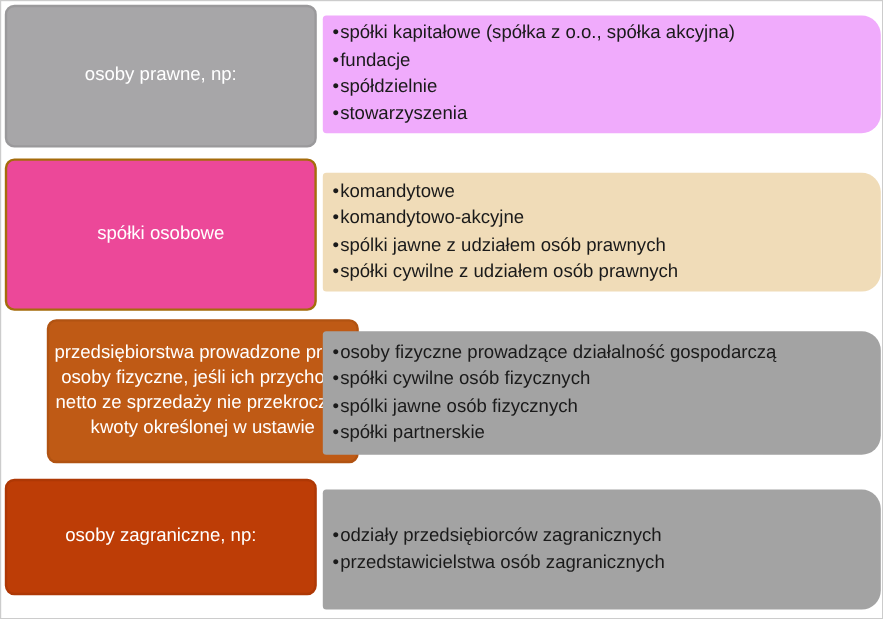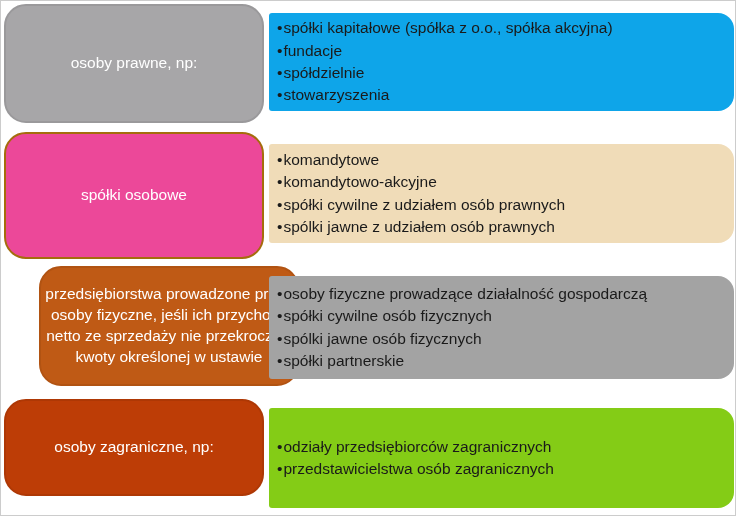--- a/index.html
+++ b/index.html
@@ -4,21 +4,21 @@
 <style>
   html,body{margin:0;padding:0;background:#ffffff;}
   body{font-family:"Liberation Sans","DejaVu Sans",sans-serif;}
   .stage{
     position:relative;width:736px;height:516px;background:#ffffff;
     border:1px solid #cccccc;box-sizing:border-box;overflow:hidden;
   }
   
   .label-box{
     position:absolute;left:3px;width:260px;box-sizing:border-box;
-    border-radius:22px;border:2px solid transparent;
+    border-radius:8px;border:2px solid transparent;
     display:flex;flex-direction:column;justify-content:center;align-items:center;
     text-align:center;padding:6px 4px;
     font-size:15.5px;line-height:1.34;
   }
   .sublabel{margin-top:7px;}
   .sublabel:empty{display:none;margin:0;}
   
   .list-box{
     position:absolute;left:268px;width:465px;box-sizing:border-box;
     border-radius:3px 16px 16px 3px;
@@ -43,57 +43,57 @@
 </head>
 <body>
 
 <div class="stage">
 
   <section class="row r0">
     <div class="label-box" style="background-color: rgb(167, 166, 168); border-color: rgb(154, 153, 155); color: rgb(255, 255, 255);">
       <div class="label">osoby prawne, np:</div>
 
     </div>
-    <ul class="list-box" style="background-color: #0ea5e9;">
+    <ul class="list-box" style="background-color: #f0abfc;">
         <li style="color: rgb(26, 26, 26);"><span class="bullet">•</span><span>spółki kapitałowe (spółka z o.o., spółka akcyjna)</span></li>
         <li style="color: rgb(26, 26, 26);"><span class="bullet">•</span><span>fundacje</span></li>
         <li style="color: rgb(26, 26, 26);"><span class="bullet">•</span><span>spółdzielnie</span></li>
         <li style="color: rgb(26, 26, 26);"><span class="bullet">•</span><span>stowarzyszenia</span></li>
       </ul>
   </section>
 
   <section class="row r1">
     <div class="label-box" style="background-color: #ec4899; border-color: rgb(165, 108, 12); color: rgb(255, 255, 255); text-align: center;">
       <div class="label">spółki osobowe</div>
 
     </div>
     <ul class="list-box" style="background-color: rgb(240, 220, 184);">
         <li style="color: rgb(26, 26, 26);"><span class="bullet">•</span><span>komandytowe</span></li>
         <li style="color: rgb(26, 26, 26);"><span class="bullet">•</span><span>komandytowo-akcyjne</span></li>
+        <li style="color: rgb(26, 26, 26);"><span class="bullet">•</span><span>spólki jawne z udziałem osób prawnych</span></li>
         <li style="color: rgb(26, 26, 26);"><span class="bullet">•</span><span>spółki cywilne z udziałem osób prawnych</span></li>
-        <li style="color: rgb(26, 26, 26);"><span class="bullet">•</span><span>spólki jawne z udziałem osób prawnych</span></li>
       </ul>
   </section>
 
   <section class="row r2">
     <div class="label-box" style="background-color: rgb(191, 90, 21); border-color: rgb(177, 83, 18); color: rgb(255, 255, 255); margin-left: 35px;">
       <div class="label">przedsiębiorstwa prowadzone przez osoby fizyczne, jeśli ich przychody netto ze sprzedaży nie przekroczyły kwoty określonej w ustawie</div>
     </div>
     <ul class="list-box" style="background-color: #a3a3a3;">
         <li style="color: rgb(26, 26, 26);"><span class="bullet">•</span><span>osoby fizyczne prowadzące działalność gospodarczą</span></li>
         <li style="color: rgb(26, 26, 26);"><span class="bullet">•</span><span>spółki cywilne osób fizycznych</span></li>
         <li style="color: rgb(26, 26, 26);"><span class="bullet">•</span><span>spólki jawne osób fizycznych</span></li>
         <li style="color: rgb(26, 26, 26);"><span class="bullet">•</span><span>spółki partnerskie</span></li>
       </ul>
   </section>
 
   <section class="row r3">
     <div class="label-box" style="background-color: rgb(189, 61, 6); border-color: rgb(174, 56, 5); color: rgb(255, 255, 255);">
       <div class="label">osoby zagraniczne, np:</div>
 
     </div>
-    <ul class="list-box" style="background-color: #84cc16;">
+    <ul class="list-box" style="background-color: #a3a3a3;">
         <li style="color: rgb(26, 26, 26);"><span class="bullet">•</span><span>odziały przedsiębiorców zagranicznych</span></li>
         <li style="color: rgb(26, 26, 26);"><span class="bullet">•</span><span>przedstawicielstwa osób zagranicznych</span></li>
       </ul>
   </section>
 
 </div>
 
 </body></html>

